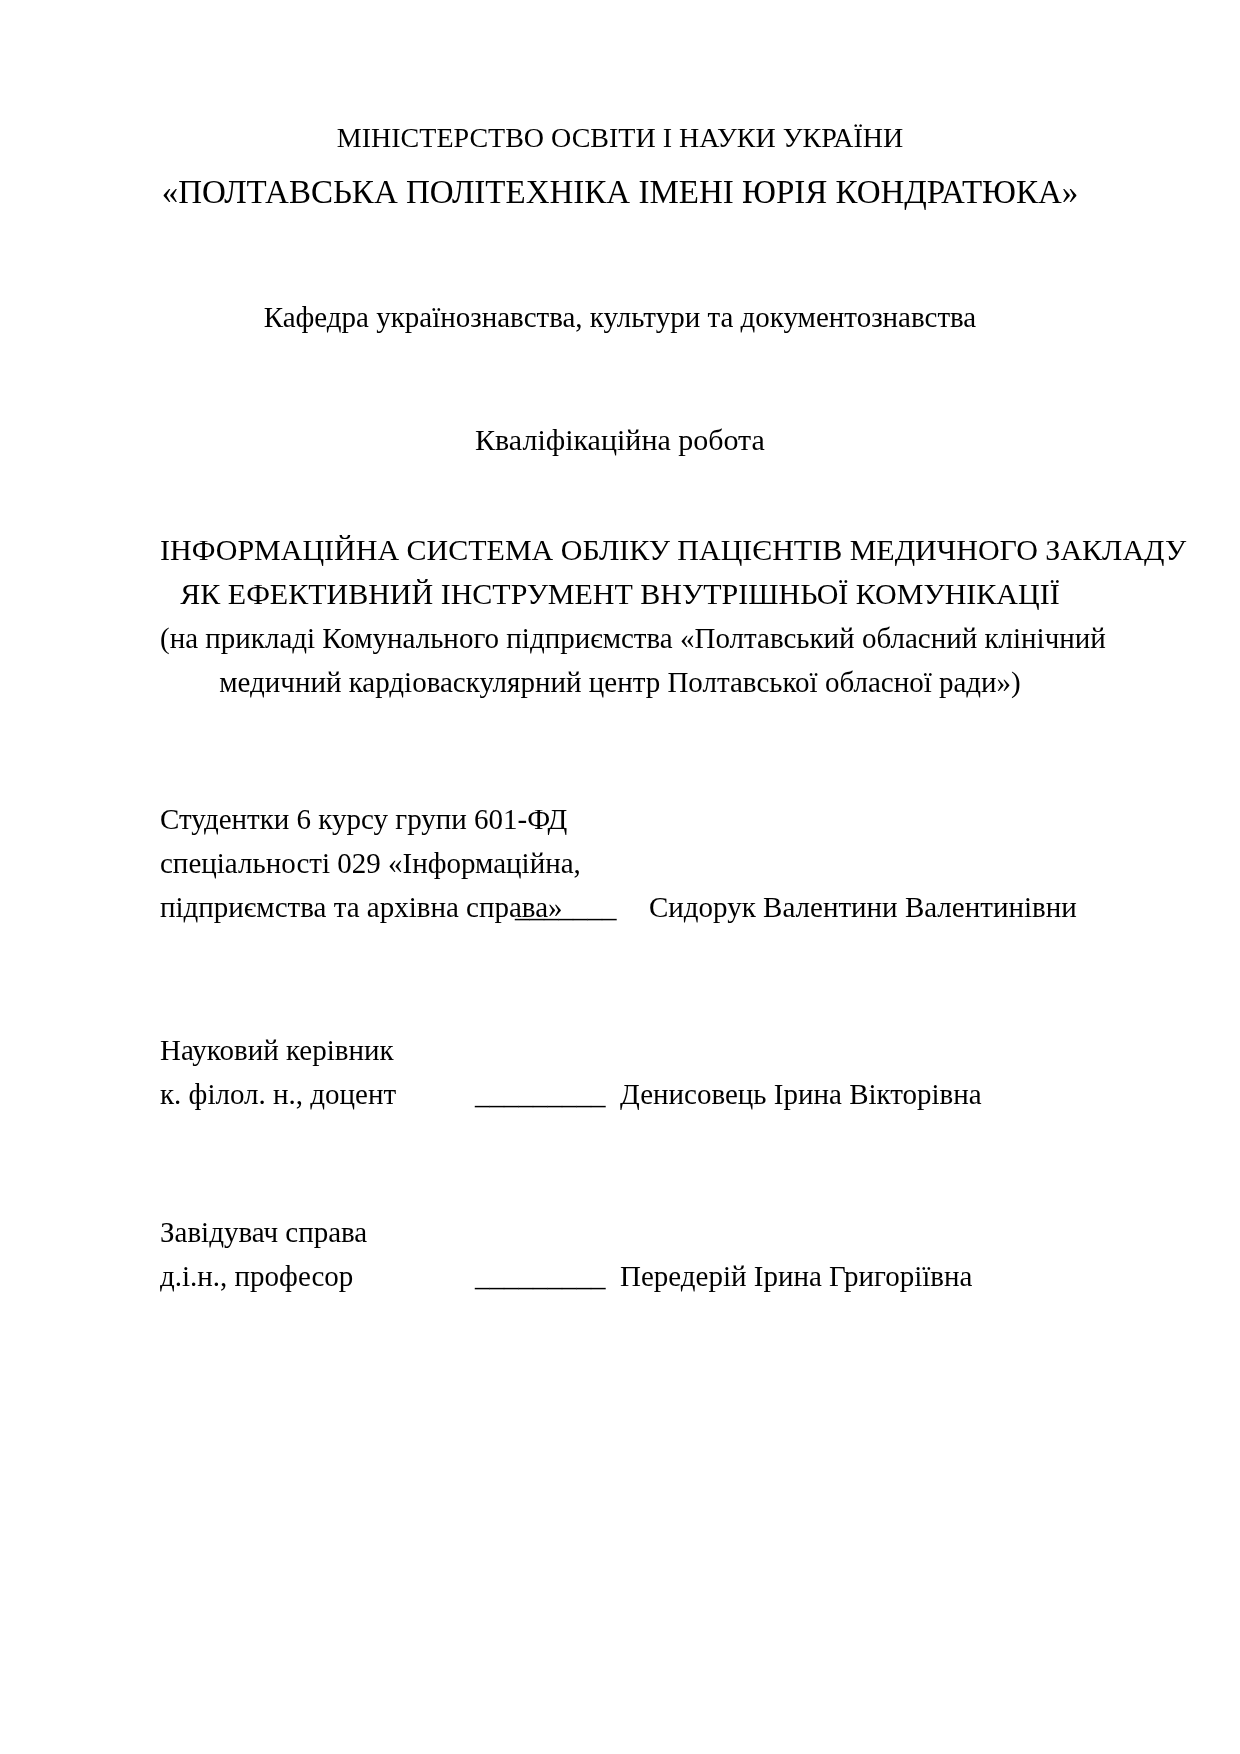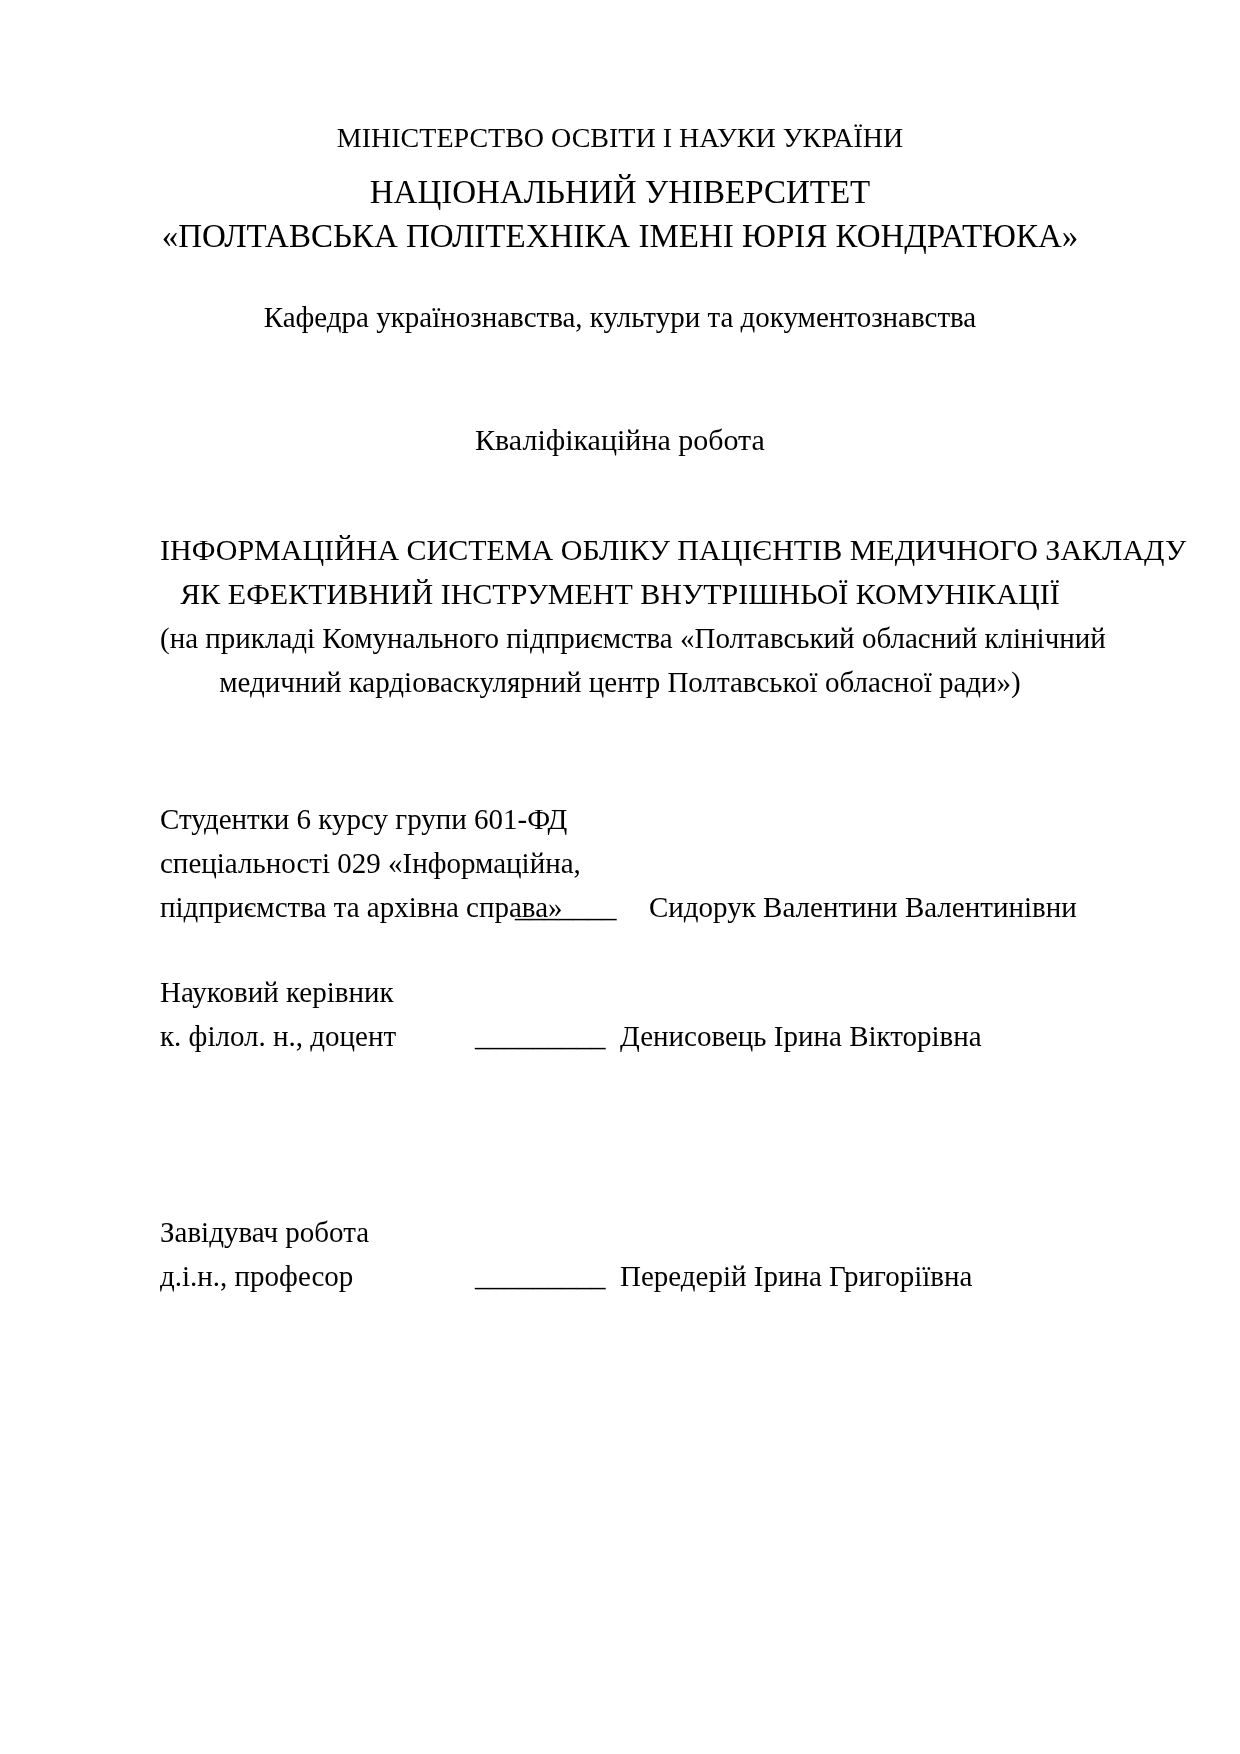--- a/index.html
+++ b/index.html
@@ -29,42 +29,41 @@
     width: 960px;
     text-align: left;
   }
   .ministry     { top: 112px; font-size: 28px; line-height: 40px; }
   .university   { top: 164px; font-size: 33px; line-height: 44px; }
   .department   { top: 290px; font-size: 29px; line-height: 42px; }
   .worktype     { top: 413px; font-size: 30px; line-height: 42px; }
   .thesis-title { top: 522px; font-size: 30px; line-height: 44px; }
   .thesis-title .subtitle { font-size: 29px; }
   .student-block    { top: 791px;  font-size: 29px; line-height: 44px; }
-  .supervisor-block { top: 964px; font-size: 29px; line-height: 44px; }
+  .supervisor-block { top: 1022px; font-size: 29px; line-height: 44px; }
   .head-block       { top: 1204px; font-size: 29px; line-height: 44px; }
   .footerline       { top: 1474px; font-size: 30px; line-height: 42px; }
   .sig-row { position: relative; white-space: nowrap; }
   .sig-row .sig-underscore { position: absolute; top: 0; }
   .sig-row .sig-name       { position: absolute; top: 0; white-space: nowrap; }
   .student-block .sig-underscore    { left: 355px; }
   .student-block .sig-name          { left: 489px; }
   .supervisor-block .sig-underscore { left: 315px; }
   .supervisor-block .sig-name       { left: 460px; }
   .head-block .sig-underscore       { left: 315px; }
   .head-block .sig-name             { left: 460px; }
 </style>
 </head>
 <body>
 
 <div class="page">
 
   <div class="centered ministry">МІНІСТЕРСТВО ОСВІТИ І НАУКИ УКРАЇНИ</div>
 
   <div class="centered university">
-    <div>НАЦІОНАЛЬНИЙ УНІВЕРСИТЕТ</div>
     <div>«ПОЛТАВСЬКА ПОЛІТЕХНІКА ІМЕНІ ЮРІЯ КОНДРАТЮКА»</div>
   </div>
 
   <div class="centered department">Кафедра українознавства, культури та документознавства</div>
 
   <div class="centered thesis-title">
     <div>ІНФОРМАЦІЙНА СИСТЕМА ОБЛІКУ ПАЦІЄНТІВ МЕДИЧНОГО ЗАКЛАДУ</div>
     <div>ЯК ЕФЕКТИВНИЙ ІНСТРУМЕНТ ВНУТРІШНЬОЇ КОМУНІКАЦІЇ</div>
     <div class="subtitle">(на прикладі Комунального підприємства «Полтавський обласний клінічний</div>
     <div class="subtitle">медичний кардіоваскулярний центр Полтавської обласної ради»)</div>
@@ -85,21 +84,21 @@
   <div class="leftblock supervisor-block">
     <div>Науковий керівник</div>
     <div class="sig-row">
       <span>к. філол. н., доцент</span>
       <span class="sig-underscore">_________</span>
       <span class="sig-name">Денисовець Ірина Вікторівна</span>
     </div>
   </div>
 
   <div class="leftblock head-block">
-    <div>Завідувач робота</div>
+    <div>Завідувач справа</div>
     <div class="sig-row">
       <span>д.і.н., професор</span>
       <span class="sig-underscore">_________</span>
       <span class="sig-name">Передерій Ірина Григоріївна</span>
     </div>
   </div>
 
 
 </div>
 

